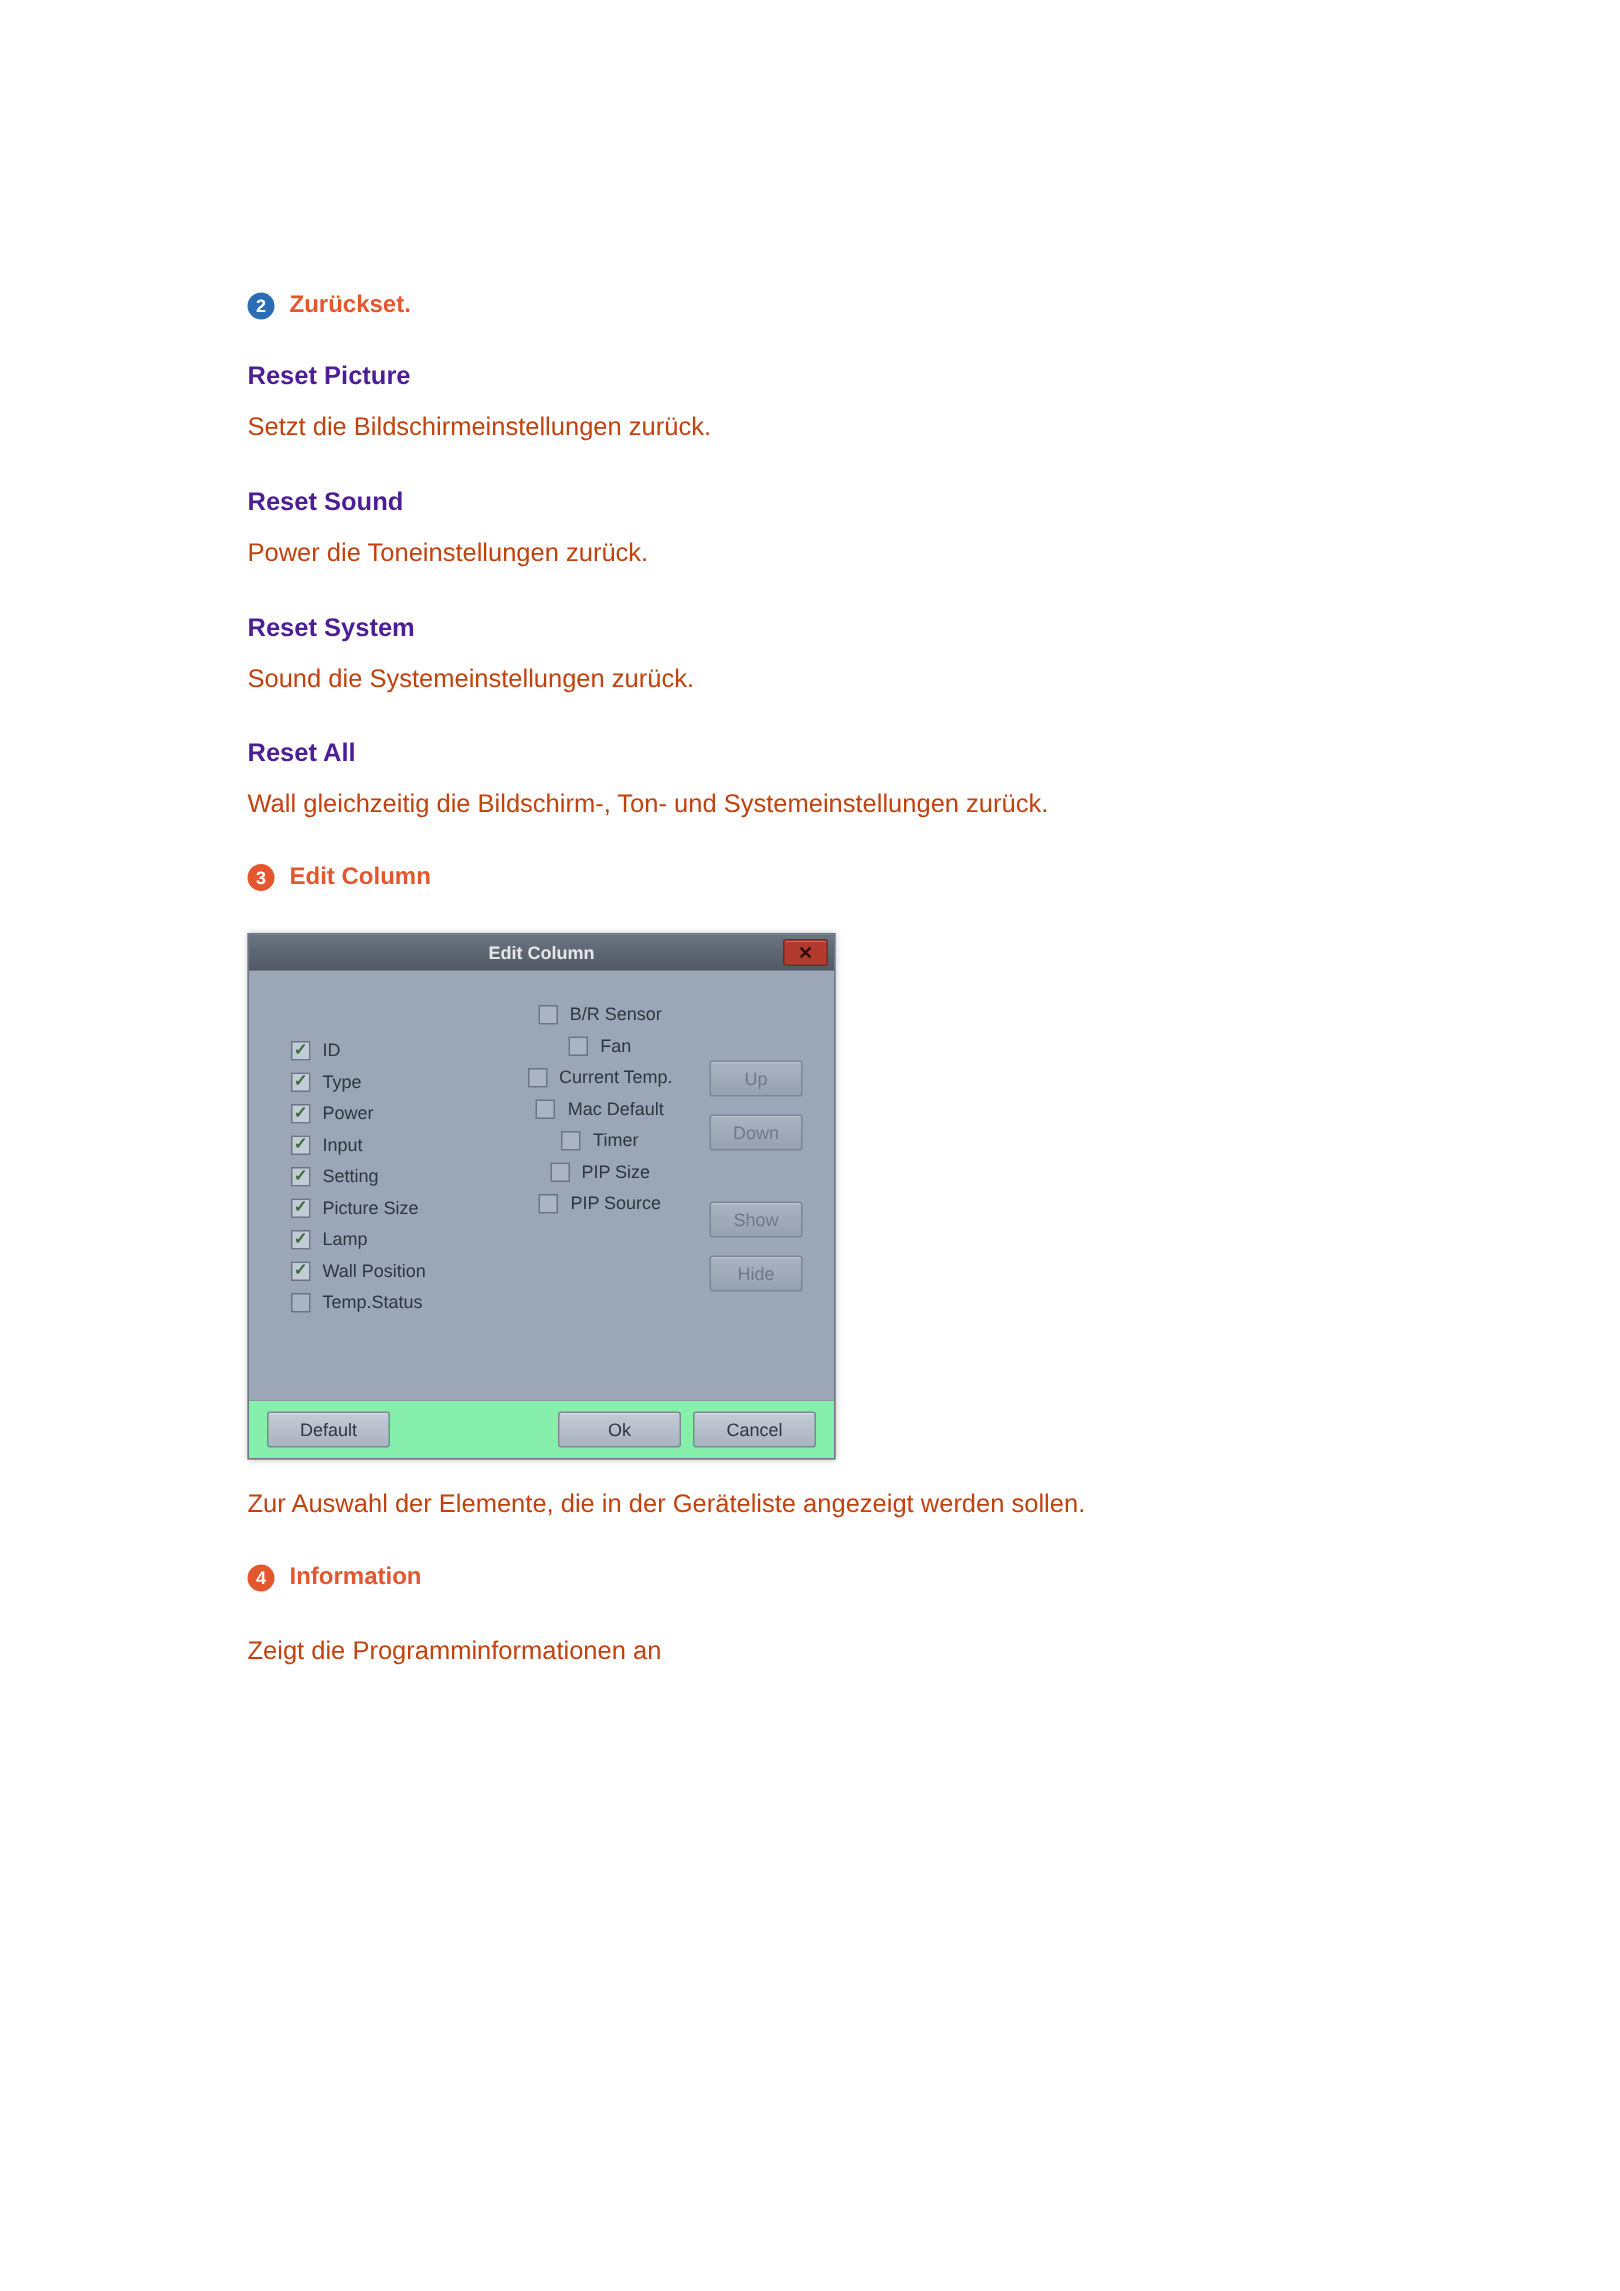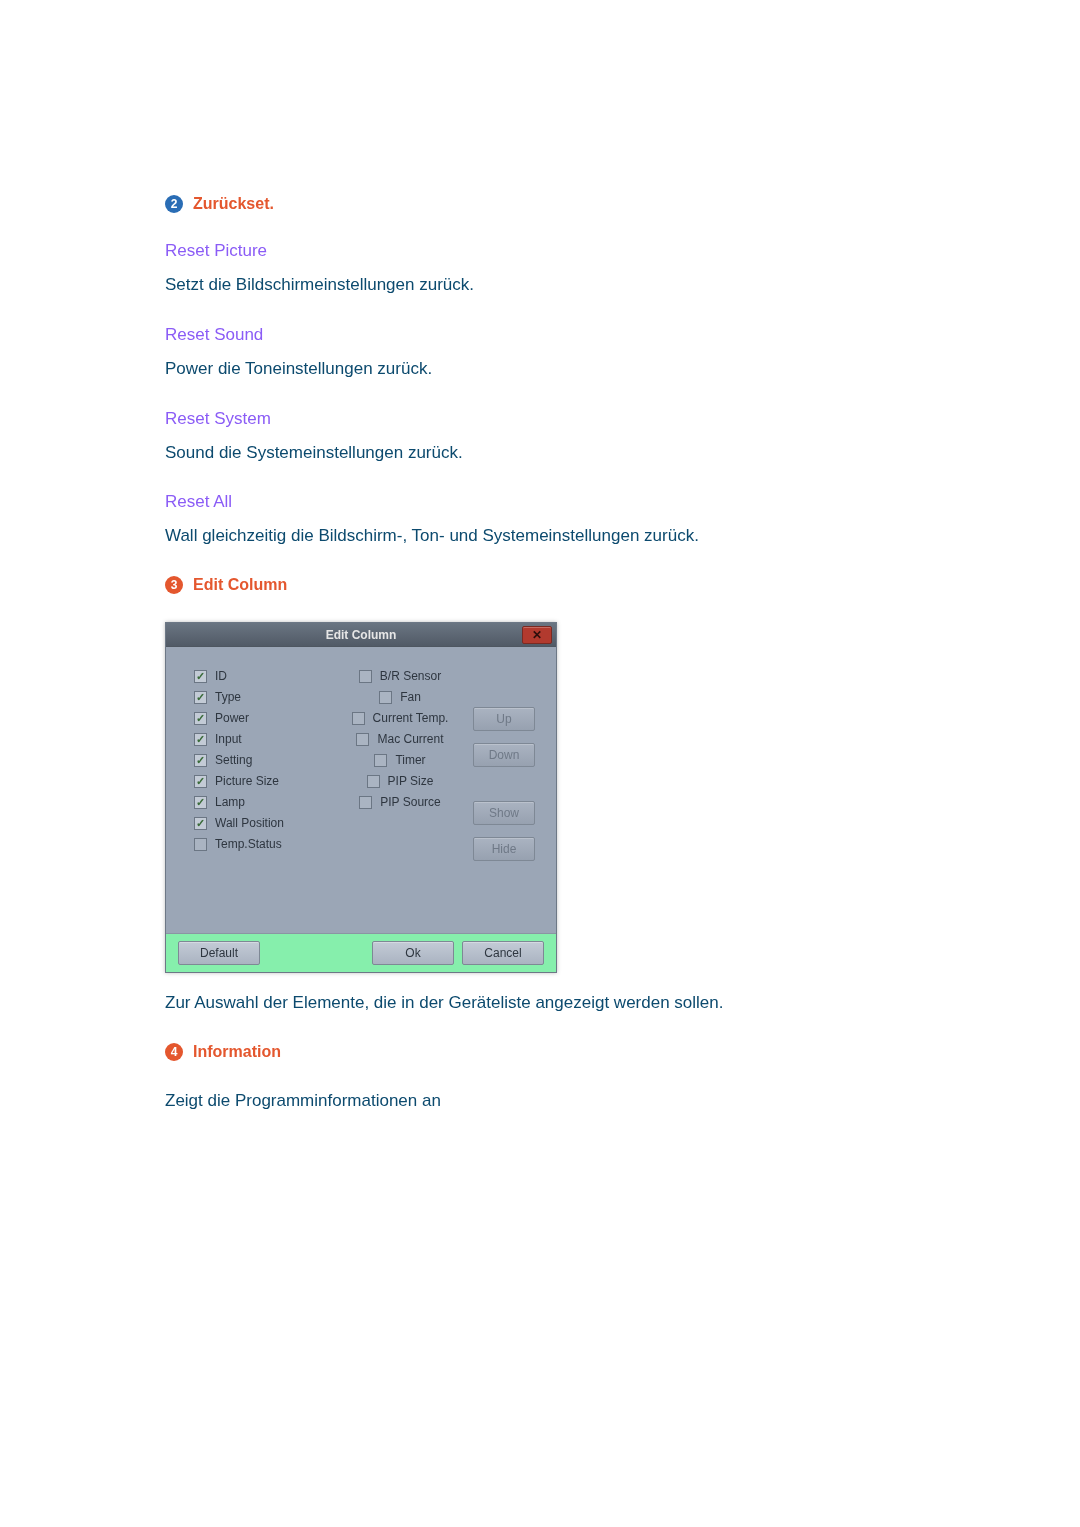--- a/index.html
+++ b/index.html
@@ -40,27 +40,27 @@
     line-height: 1;
   }
   .badge.blue { background: #2a6db5; }
   .heading-text {
     color: #e4572e;
     font-size: 16px;
     font-weight: bold;
   }
   .sub-heading {
     font-size: 17px;
-    color: #8b5cf6;
-    font-weight: normal;
+    color: #4c1d95;
+    font-weight: bold;
     margin: 0 0 12px 0;
   }
   .body-text {
     font-size: 17px;
-    color: #0c4a6e;
+    color: #c2410c;
     margin: 0 0 28px 0;
     line-height: 1.4;
   }
   
   .dialog {
     width: 390px;
     margin: 0 0 18px 0;
     box-shadow: 0 0 4px rgba(0,0,0,0.25);
     border: 1px solid #6d7886;
     background: #9ba6b6;
@@ -100,21 +100,21 @@
     padding: 22px 14px 14px 14px;
     background: linear-gradient(#9ba6b6, #9ba6b6);
     min-height: 250px;
     display: flex;
   }
   .col {
     display: flex;
     flex-direction: column;
     gap: 7px;
   }
-  .col.left  { flex: 0 0 140px; padding-left: 14px; }
+  .col.left  { flex: 0 0 140px; padding-left: 14px; margin-top: 24px; }
   .col.mid   { flex: 0 0 132px; align-items: center; }
   .col.right { flex: 1 1 auto; align-items: center; padding-top: 38px; gap: 12px; }
   .check-row {
     display: flex;
     align-items: center;
     gap: 8px;
   }
   .cb {
     width: 13px;
     height: 13px;
@@ -261,21 +261,21 @@
           <div class="check-row">
             <span class="cb unchecked"></span>
             <span class="cb-label">Fan</span>
           </div>
           <div class="check-row">
             <span class="cb unchecked"></span>
             <span class="cb-label">Current Temp.</span>
           </div>
           <div class="check-row">
             <span class="cb unchecked"></span>
-            <span class="cb-label">Mac Current</span>
+            <span class="cb-label">Mac Default</span>
           </div>
           <div class="check-row">
             <span class="cb unchecked"></span>
             <span class="cb-label">Timer</span>
           </div>
           <div class="check-row">
             <span class="cb unchecked"></span>
             <span class="cb-label">PIP Size</span>
           </div>
           <div class="check-row">

